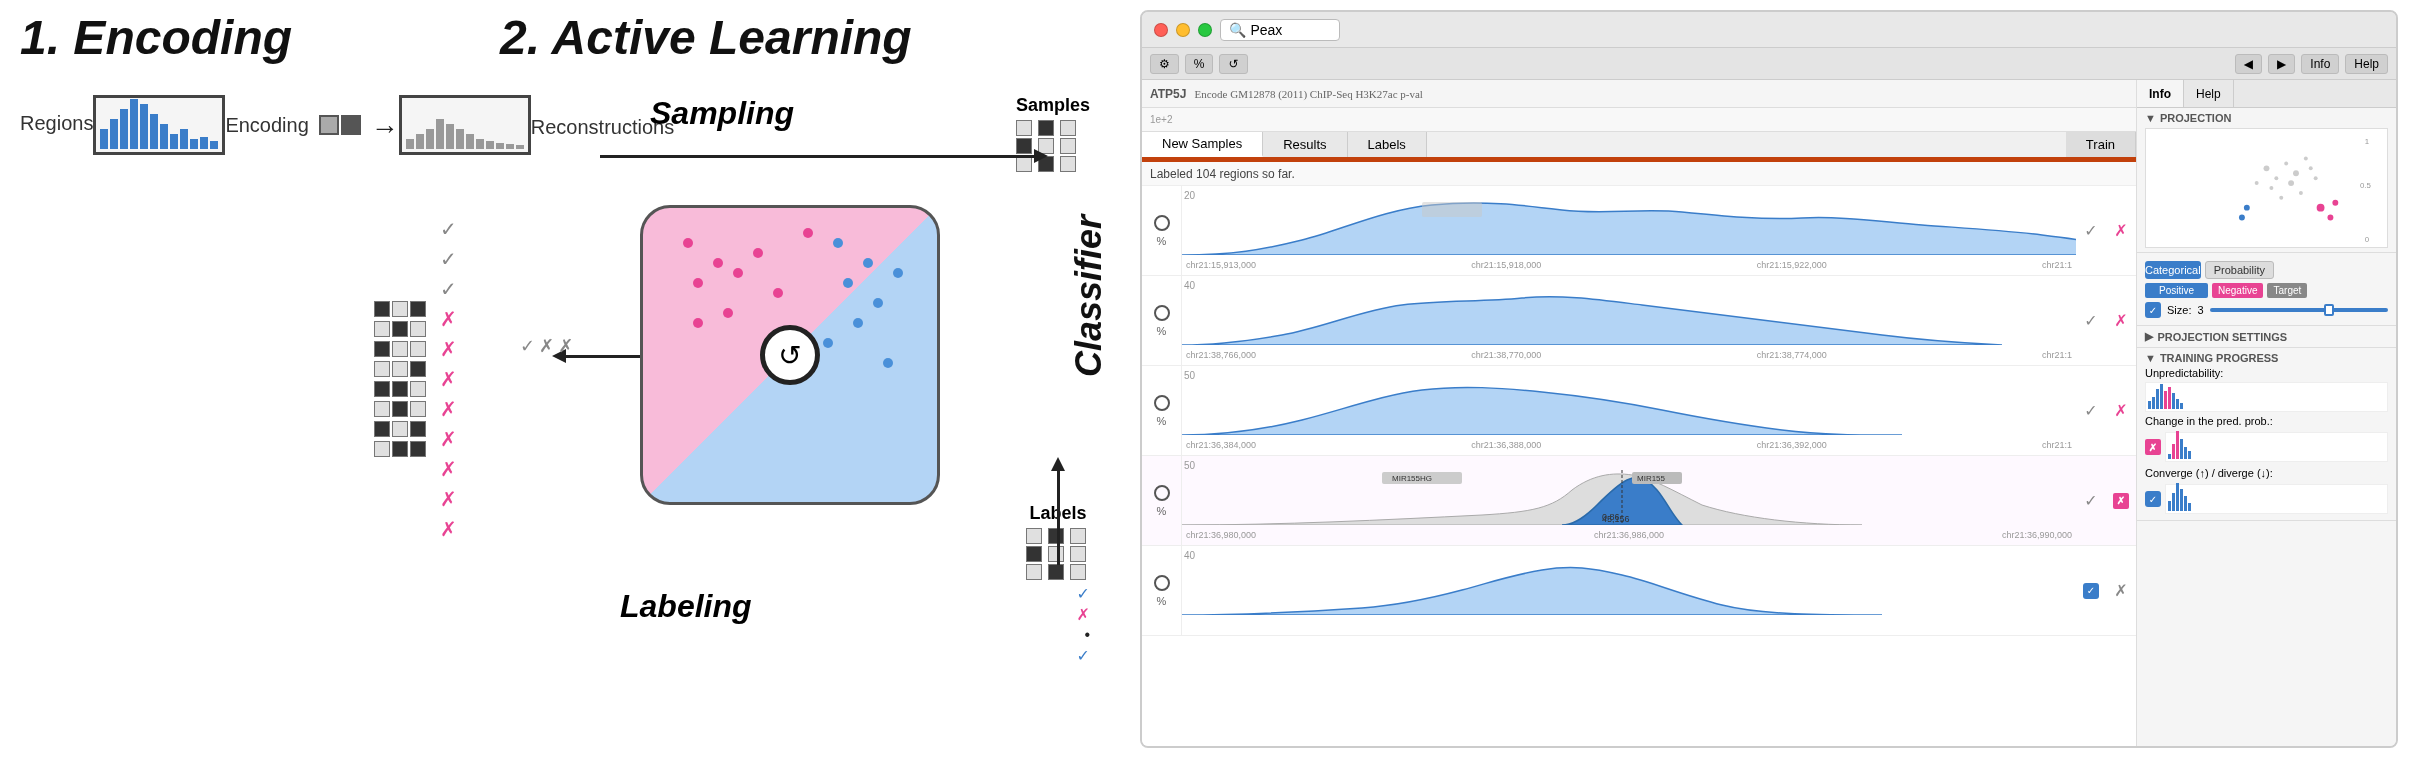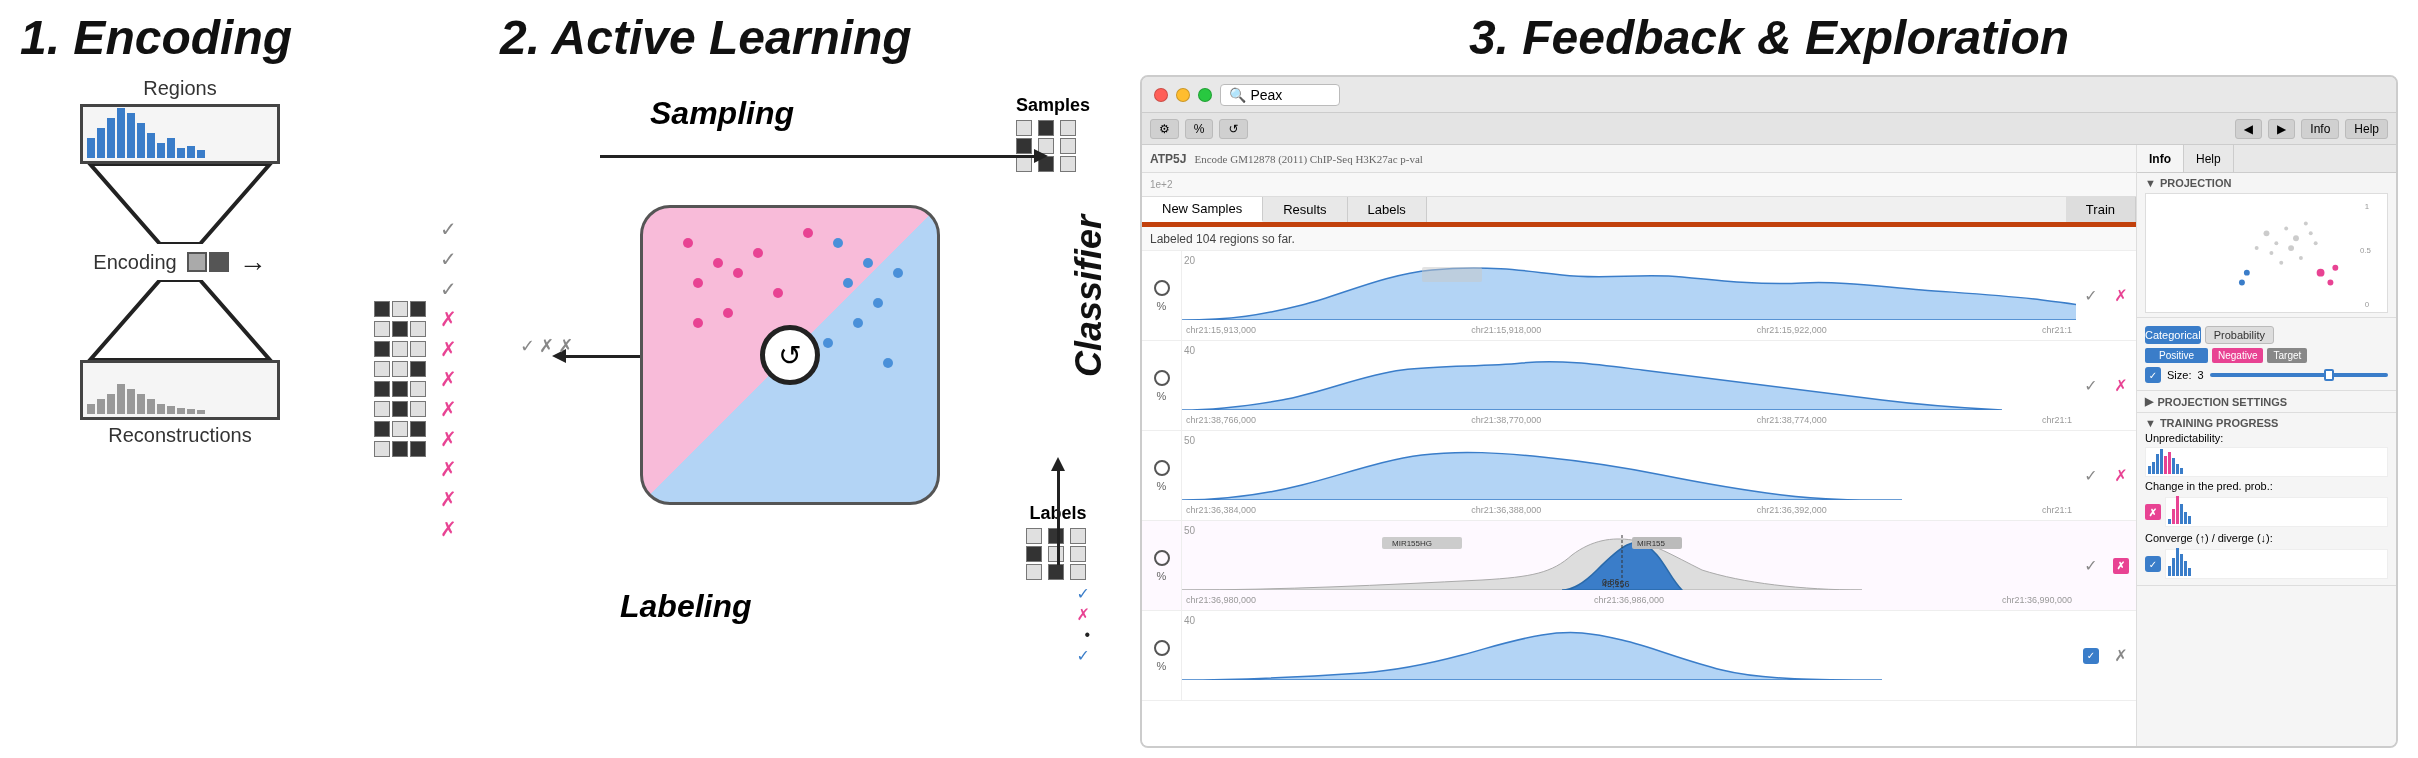--- a/index.html
+++ b/index.html
@@ -25,24 +25,24 @@
     .section-title {
       font-size: 48px;
       font-weight: 900;
       font-style: italic;
       color: #111;
       margin-bottom: 10px;
       align-self: flex-start;
     }
     .encoding-diagram {
       display: flex;
-      flex-direction: column;
+      flex-direction: row;
       align-items: center;
       width: 100%;
-      margin-top: 2px;
+      margin-top: 10px;
     }
     .enc-label {
       font-size: 20px;
       color: #333;
       margin-bottom: 4px;
     }
     .enc-label-bottom {
       font-size: 20px;
       color: #333;
       margin-top: 4px;
@@ -680,21 +680,20 @@
       </div>
     </div>
 
     <div style="position:absolute;bottom:160px;right:40px;width:3px;height:100px;background:#222;">
       <div style="position:absolute;top:-8px;left:-6px;width:0;height:0;border-bottom:14px solid #222;border-left:7px solid transparent;border-right:7px solid transparent;"></div>
     </div>
   </div>
 </div>
 
 <div class="section-feedback">
-  <div class="feedback-title">3. Feedback &amp; Exploration</div>
 
   <div class="app-window">
 
     <div class="window-titlebar">
       <div class="traffic-light tl-red"></div>
       <div class="traffic-light tl-yellow"></div>
       <div class="traffic-light tl-green"></div>
       <div class="window-search">
         <span>🔍</span>
         <span>Peax</span>

